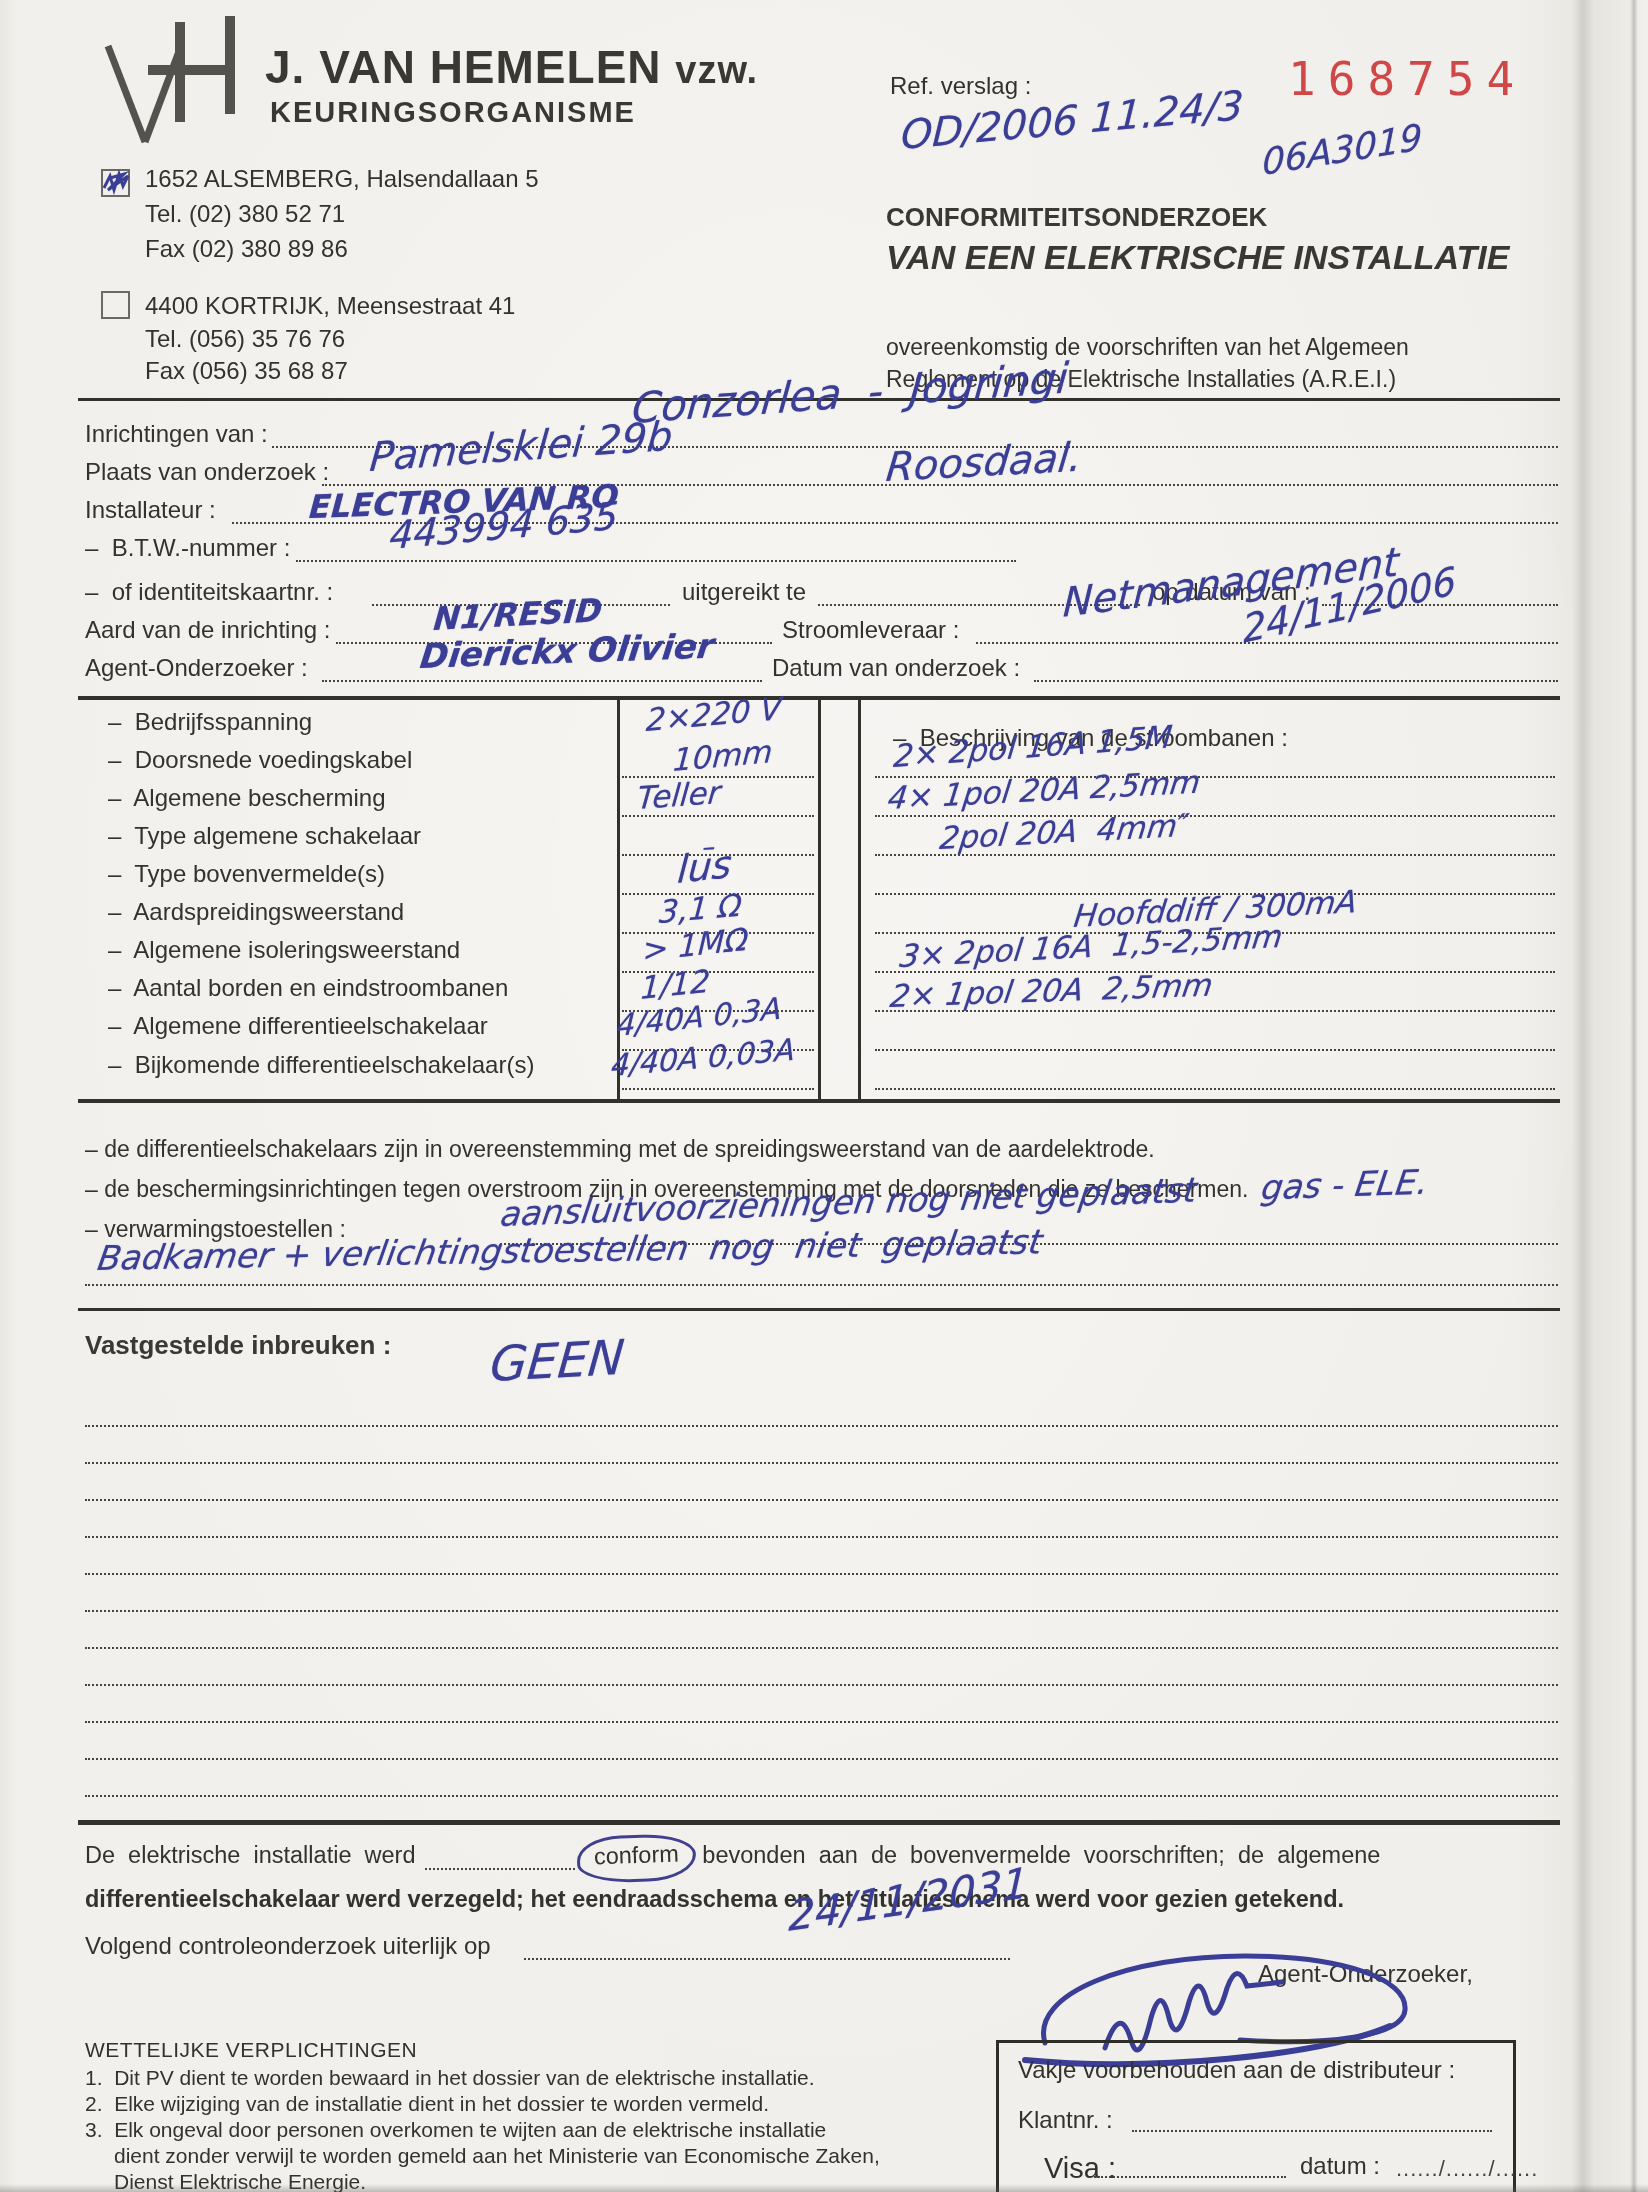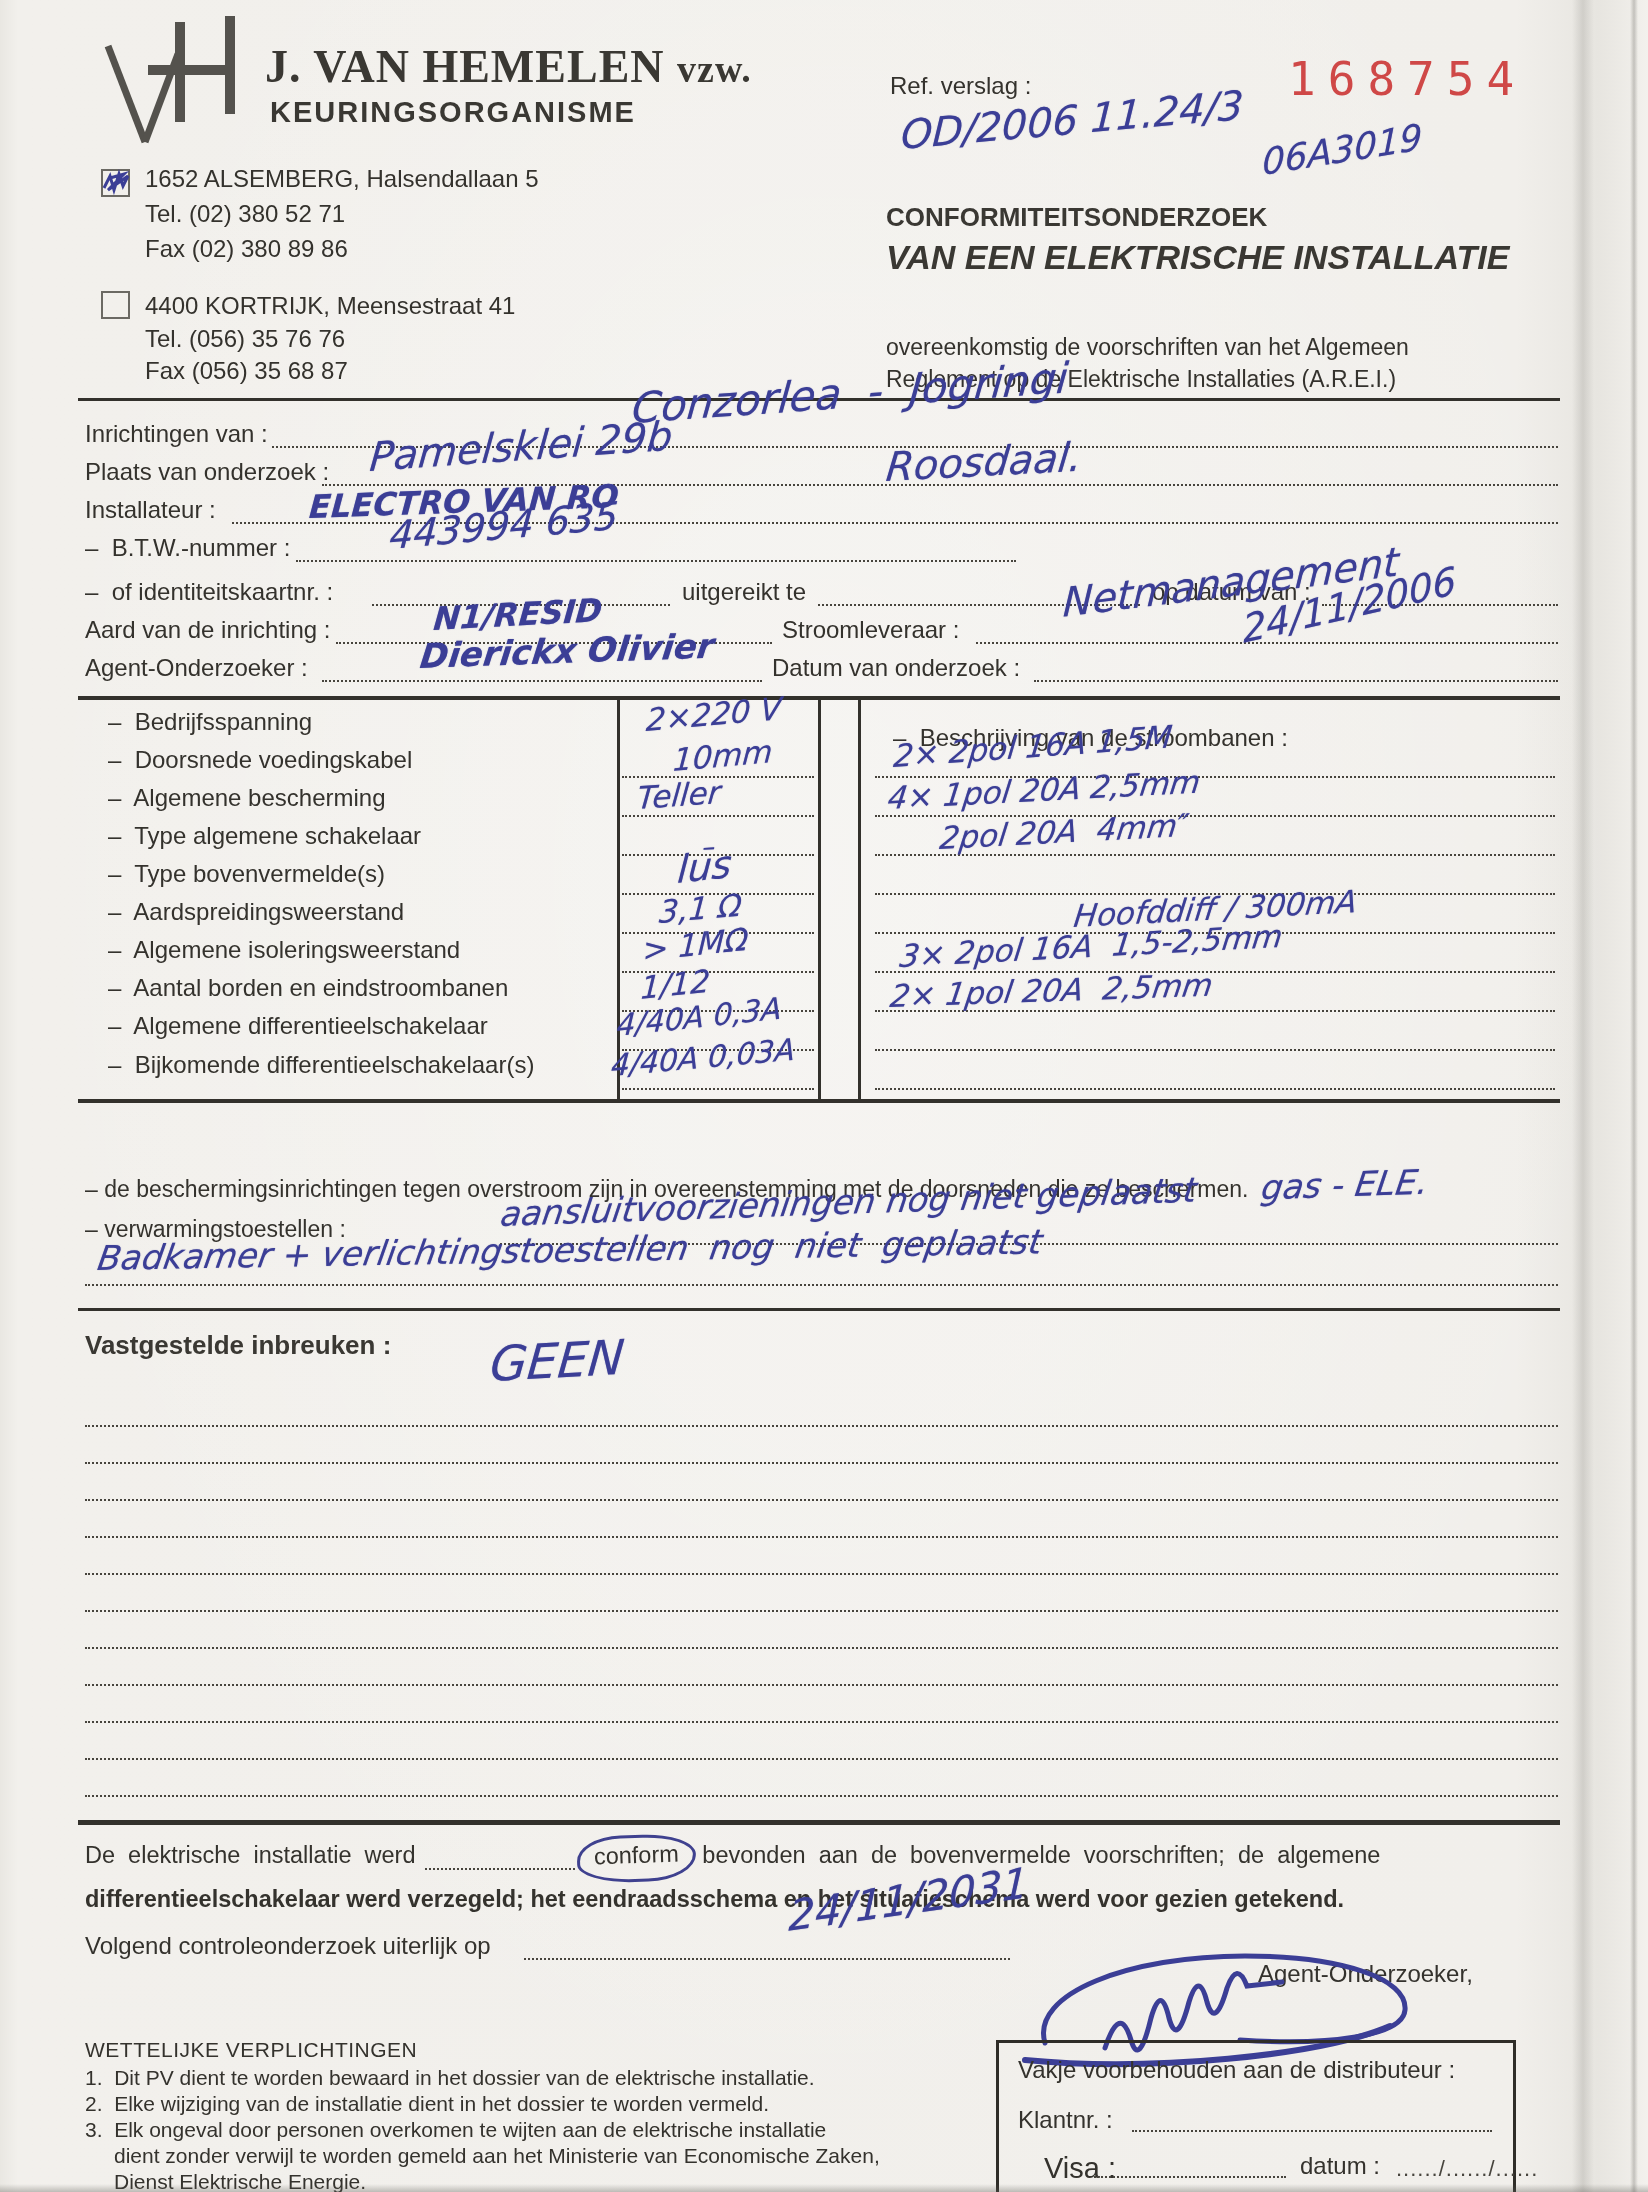--- a/index.html
+++ b/index.html
@@ -39,21 +39,21 @@
 
 <div id="page">
 
   <svg class="abs" style="left:100px;top:14px;" width="150" height="138" viewBox="0 0 150 138">
     <line x1="8" y1="32" x2="45" y2="128" stroke="#54524d" stroke-width="7"></line>
     <line x1="45" y1="128" x2="78" y2="40" stroke="#54524d" stroke-width="7"></line>
     <line x1="80" y1="8" x2="80" y2="108" stroke="#54524d" stroke-width="10"></line>
     <line x1="130" y1="2" x2="130" y2="100" stroke="#54524d" stroke-width="10"></line>
     <line x1="48" y1="56" x2="132" y2="56" stroke="#54524d" stroke-width="10"></line>
   </svg>
-  <div class="abs bold" style="left:265px;top:40px;font-size:46px;letter-spacing:1px;color:#3a3833;font-family:Liberation Serif, serif;"><span>J. VAN HEMELEN</span>
+  <div class="abs bold" style="left:265px;top:40px;font-size:46px;letter-spacing:1px;color:#3a3833;"><span>J. VAN HEMELEN</span>
     <span style="font-size:38px;">vzw.</span></div>
   <div class="abs bold" style="left:270px;top:96px;font-size:29px;letter-spacing:2px;color:#3a3833;">KEURINGSORGANISME</div>
 
   <svg class="abs" style="left:100px;top:168px;" width="32" height="32" viewBox="0 0 32 32">
     <rect x="2" y="2" width="27" height="26" fill="none" stroke="#6b6963" stroke-width="2"></rect>
     <path d="M4,20 l6,-12 l4,14 l5,-16 l4,12 l5,-10 l-20,14 l16,-16 l-14,4" fill="none" stroke="#3b3e96" stroke-width="3"></path>
   </svg>
   <div class="abs lbl" style="left:145px;top:165px;">1652 ALSEMBERG, Halsendallaan 5</div>
   <div class="abs lbl" style="left:145px;top:200px;">Tel. (02) 380 52 71</div>
   <div class="abs lbl" style="left:145px;top:235px;">Fax (02) 380 89 86</div>
@@ -164,20 +164,21 @@
   <div class="abs dots" style="left:875px;top:1049px;width:680px;"></div>
   <div class="abs dots" style="left:875px;top:1088px;width:680px;"></div>
 
   <span class="abs hw" style="left:892px;top:738px;font-size:31px;transform:rotate(-4deg) skewX(-10deg);">2× 2pol 16A 1,5M</span>
   <span class="abs hw" style="left:886px;top:780px;font-size:31px;transform:rotate(-3deg) skewX(-10deg);">4× 1pol 20A 2,5mm</span>
   <span class="abs hw" style="left:938px;top:820px;font-size:31px;transform:rotate(-3deg) skewX(-10deg);">2pol 20A  4mm″</span>
   <span class="abs hw" style="left:1072px;top:898px;font-size:31px;transform:rotate(-3deg) skewX(-10deg);">Hoofddiff / 300mA</span>
   <span class="abs hw" style="left:898px;top:938px;font-size:31px;transform:rotate(-3deg) skewX(-10deg);">3× 2pol 16A  1,5-2,5mm</span>
   <span class="abs hw" style="left:888px;top:978px;font-size:31px;transform:rotate(-2deg) skewX(-10deg);">2× 1pol 20A  2,5mm</span>
 
+  <div class="abs" style="left:85px;top:1136px;font-size:23px;">–  de differentieelschakelaars zijn in overeenstemming met de spreidingsweerstand van de aardelektrode.</div>
   <div class="abs" style="left:85px;top:1176px;font-size:23px;">–  de beschermingsinrichtingen tegen overstroom zijn in overeenstemming met de doorsneden die ze beschermen.</div>
   <div class="abs" style="left:85px;top:1216px;font-size:23px;">–  verwarmingstoestellen :</div>
   <div class="abs dots" style="left:500px;top:1243px;width:1058px;"></div>
   <div class="abs dots" style="left:85px;top:1284px;width:1473px;"></div>
   <span class="abs hw" style="left:498px;top:1194px;font-size:34px;transform:rotate(-2deg) skewX(-10deg);">aansluitvoorzieningen nog niet geplaatst      gas - ELE.</span>
   <span class="abs hw" style="left:95px;top:1238px;font-size:34px;transform:rotate(-1deg) skewX(-10deg);">Badkamer + verlichtingstoestellen  nog  niet  geplaatst</span>
 
   <div class="abs rule" style="left:78px;top:1308px;width:1482px;height:2.5px;"></div>
   <div class="abs bold" style="left:85px;top:1330px;font-size:26px;color:#3a3833;">Vastgestelde inbreuken :</div>
   <span class="abs hw" style="left:488px;top:1336px;font-size:48px;transform:rotate(-3deg) skewX(-8deg);">GEEN</span>

